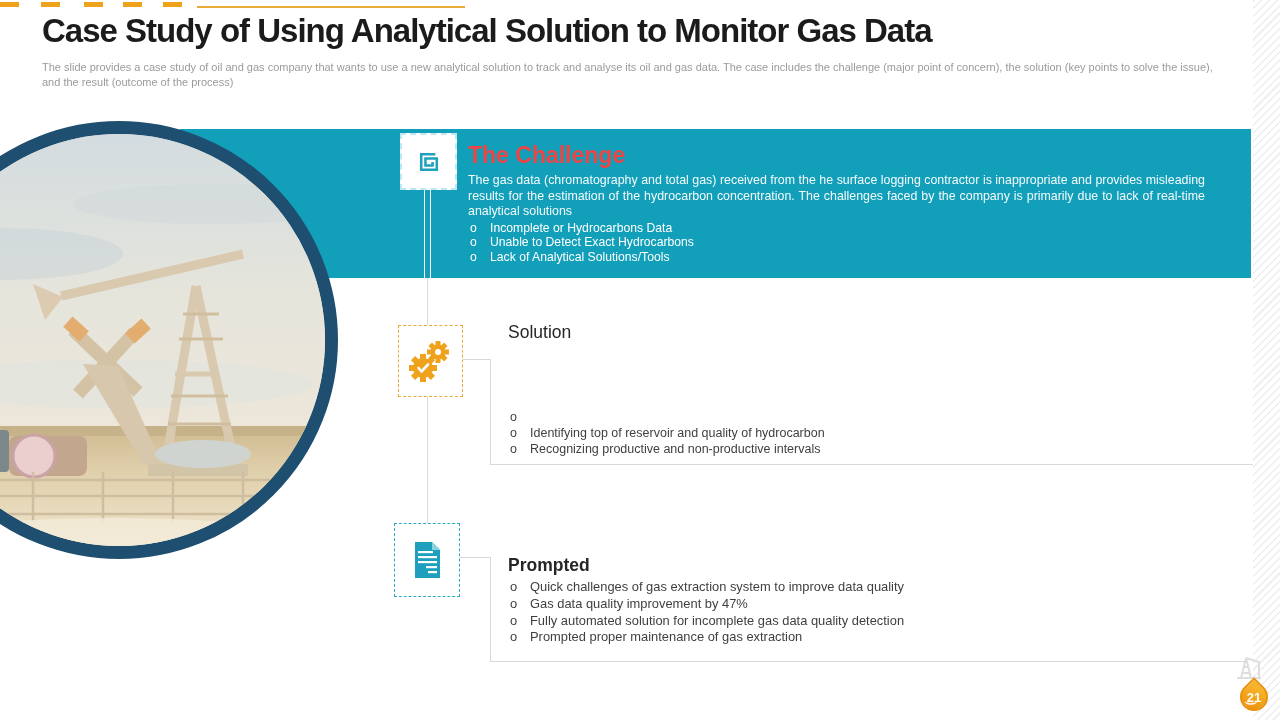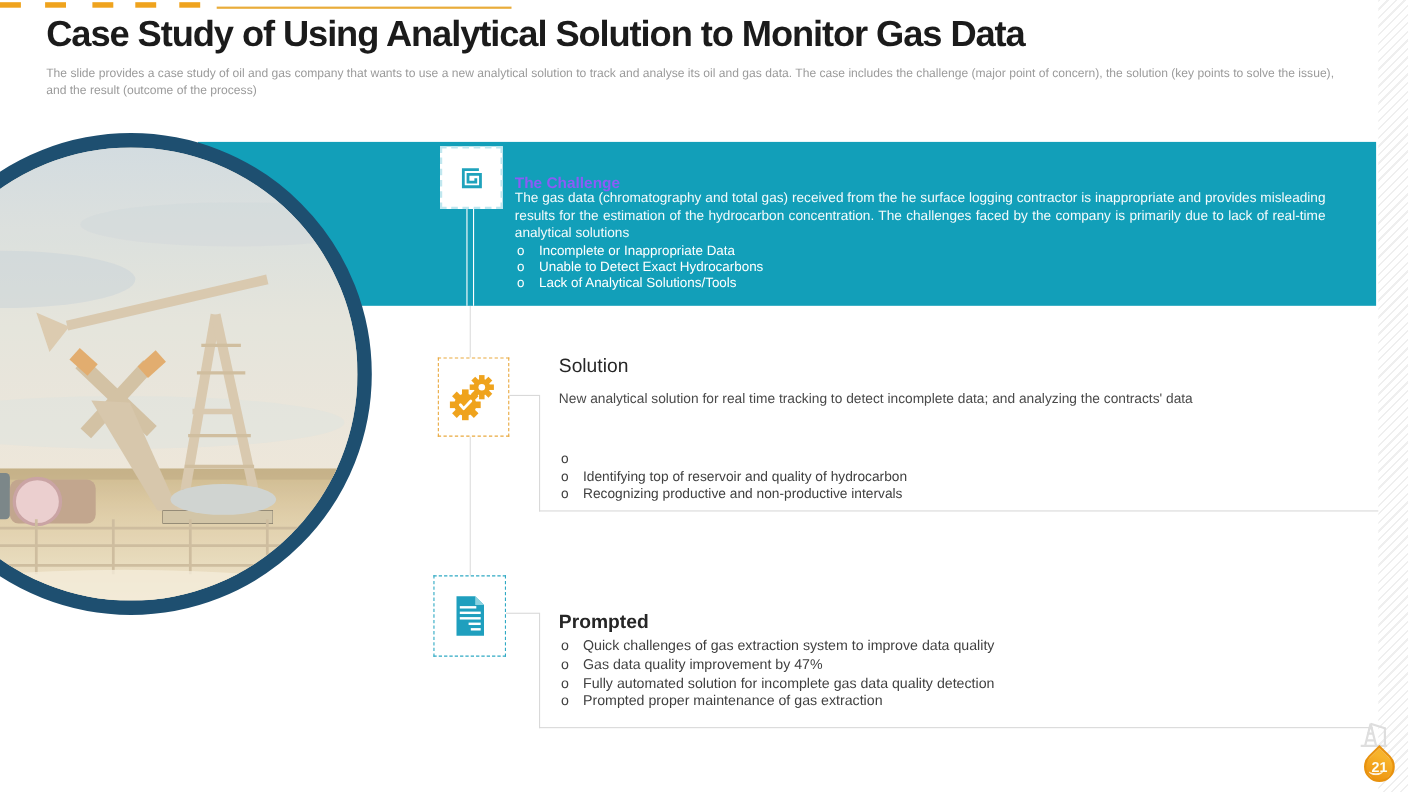--- a/index.html
+++ b/index.html
@@ -20,21 +20,21 @@
     position:absolute; left:42px; top:60px; width:1180px;
     font-size:11px; line-height:15px; color:#9b9b9b;
   }
   
   .hatch {
     position:absolute; right:0; top:0; width:27px; height:720px;
     background:repeating-linear-gradient(135deg, #efefef 0px, #efefef 1.5px, #ffffff 1.5px, #ffffff 5.5px);
   }
   
   .banner { position:absolute; left:180px; top:129px; width:1071px; height:149px; background:#129FB9; z-index:1; }
-  .challenge-heading { position:absolute; left:468px; top:142px; font-size:14px; font-weight:bold; color:#8b5cf6; z-index:3;margin-top:16px; }
+  .challenge-heading { position:absolute; left:468px; top:142px; font-size:23px; font-weight:bold; color:#ef4444; z-index:3; }
   .challenge-body {
     position:absolute; left:468px; top:173px; width:737px; z-index:3;
     font-size:12.4px; line-height:15.6px; color:#f4fbfc; text-align:justify;
   }
   ul.bullets { list-style:none; z-index:3; position:absolute; }
   ul.bullets li { display:flex; }
   ul.bullets .mk { width:11px; text-align:left; flex:0 0 auto; margin-right:9px; }
   .challenge-bullets { left:470px; top:221px; font-size:12.2px; line-height:14.3px; color:#ffffff; }
   
   .conn-white { position:absolute; left:424px; top:190px; width:7px; height:88px; border-left:1.5px solid #fff; border-right:1.5px solid #fff; z-index:2; }
@@ -163,21 +163,21 @@
     <svg width="34" height="34" viewBox="0 0 48 48">
       <path d="M33 13 H13 V35 H35 V19 H19 V29 H29 V24" fill="none" stroke="#1FA3BC" stroke-width="3.6"></path>
     </svg>
   </div>
 
   <div class="challenge-heading">The Challenge</div>
   <div class="challenge-body">The gas data (chromatography and total gas) received from the he surface logging contractor is inappropriate and provides misleading results for the estimation of the hydrocarbon concentration. The challenges faced by the company is primarily due to lack of real-time analytical solutions</div>
   <ul class="bullets challenge-bullets">
       <li>
         <span class="mk">o</span>
-        <span>Incomplete or Inappropriate Data</span>
+        <span>Incomplete or Hydrocarbons Data</span>
       </li>
       <li>
         <span class="mk">o</span>
         <span>Unable to Detect Exact Hydrocarbons</span>
       </li>
       <li>
         <span class="mk">o</span>
         <span>Lack of Analytical Solutions/Tools</span>
       </li>
     </ul>
@@ -208,21 +208,20 @@
           <rect x="7" y="-3" width="7" height="6" transform="rotate(45)"></rect>
           <circle r="10"></circle>
           <path d="M-4.5 0 L-1.5 3.5 L5 -3.5" fill="none" stroke="#ffffff" stroke-width="2.6" stroke-linecap="round" stroke-linejoin="round"></path>
         </g>
       </g>
     </svg>
   </div>
 
   <div class="content-box box-solution"></div>
   <div class="solution-heading">Solution</div>
-  <div class="solution-para1">New analytical solution for real time tracking to detect incomplete data; and analyzing the contracts' data</div>
   <ul class="bullets solution-bullets">
       <li>
         <span class="mk">o</span>
       </li>
       <li>
         <span class="mk">o</span>
         <span>Identifying top of reservoir and quality of hydrocarbon</span>
       </li>
       <li>
         <span class="mk">o</span>

